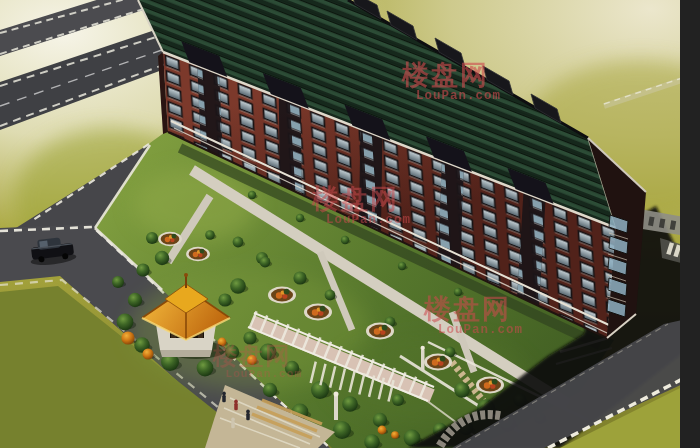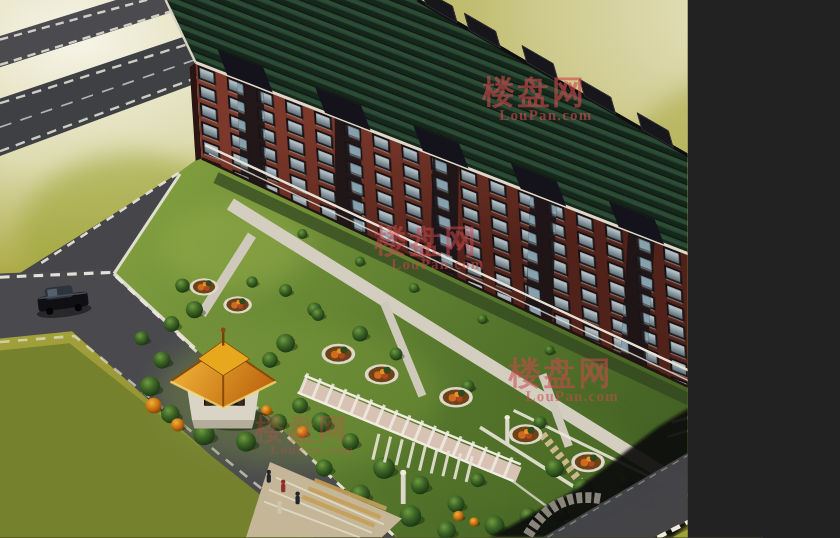--- a/index.html
+++ b/index.html
@@ -1,17 +1,17 @@
 <!DOCTYPE html>
 <html><head>
 <meta charset="utf-8">
 <style>
   html,body{margin:0;padding:0;background:#222;}
-  .stage{position:relative;width:573px;height:448px;overflow:hidden;
-         font-family:Liberation Serif, serif;}
+  .stage{position:relative;width:680px;height:448px;overflow:hidden;
+         font-family:Liberation Mono, monospace;}
   .stage svg{position:absolute;left:0;top:0;}
   .wm{position:absolute;color:rgba(205,74,78,.62);filter:blur(.6px);
       font-weight:700;line-height:1;pointer-events:none;z-index:5;}
   .wm .cjk{font-size:27px;letter-spacing:2px;white-space:nowrap;}
   .wm .latin{font-size:12.5px;letter-spacing:1px;margin:-1px 0 0 14px;font-weight:600;}
   .wm.w2{opacity:.85}.wm.w3{opacity:.9}.wm.w4{opacity:.45;transform:scale(.9);}
 </style>
 </head>
 <body>
 

